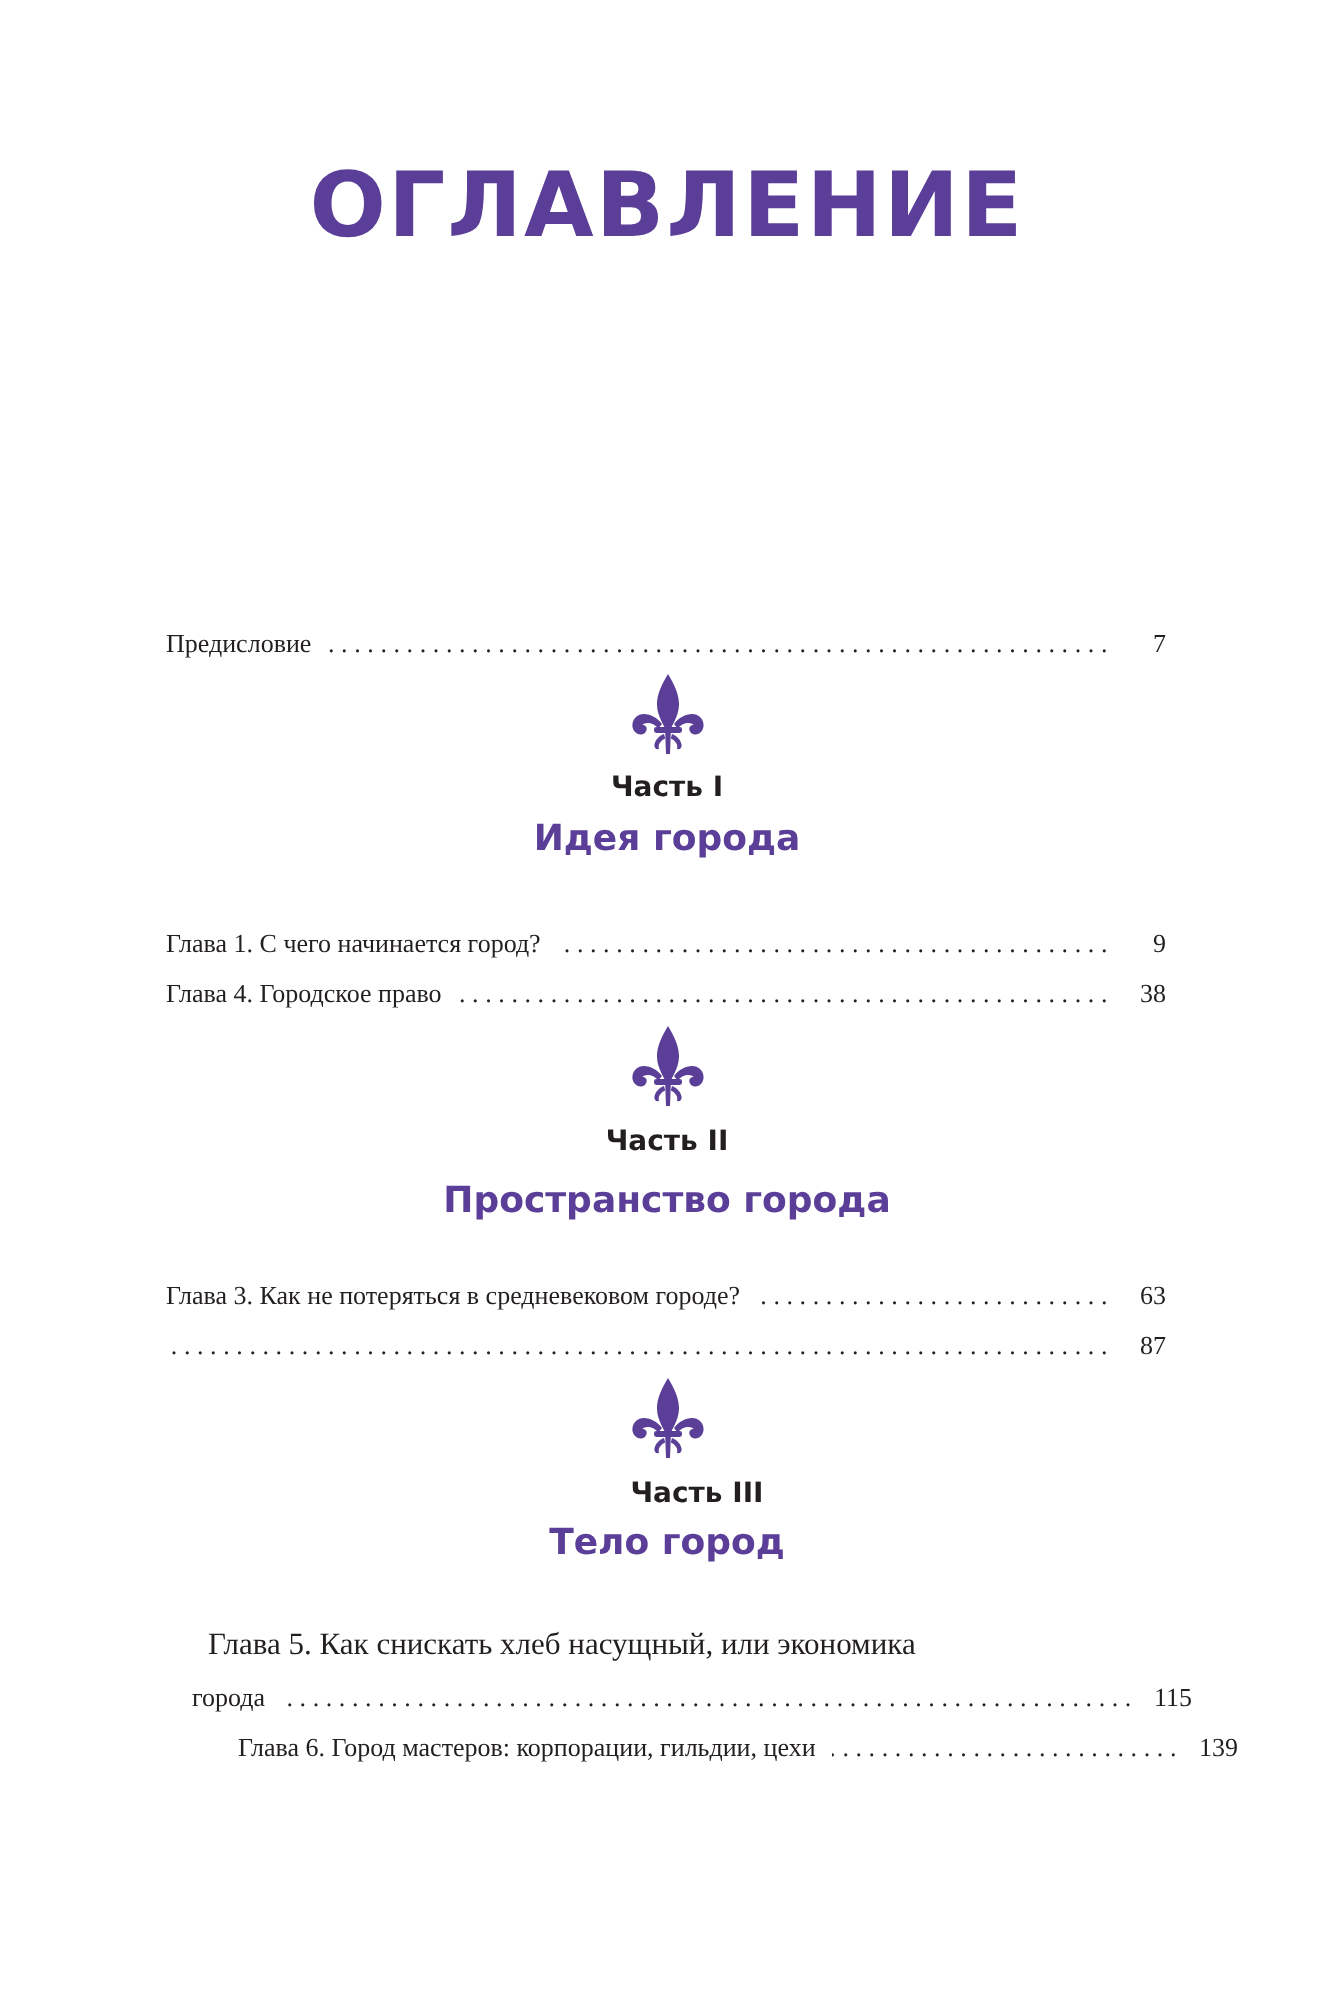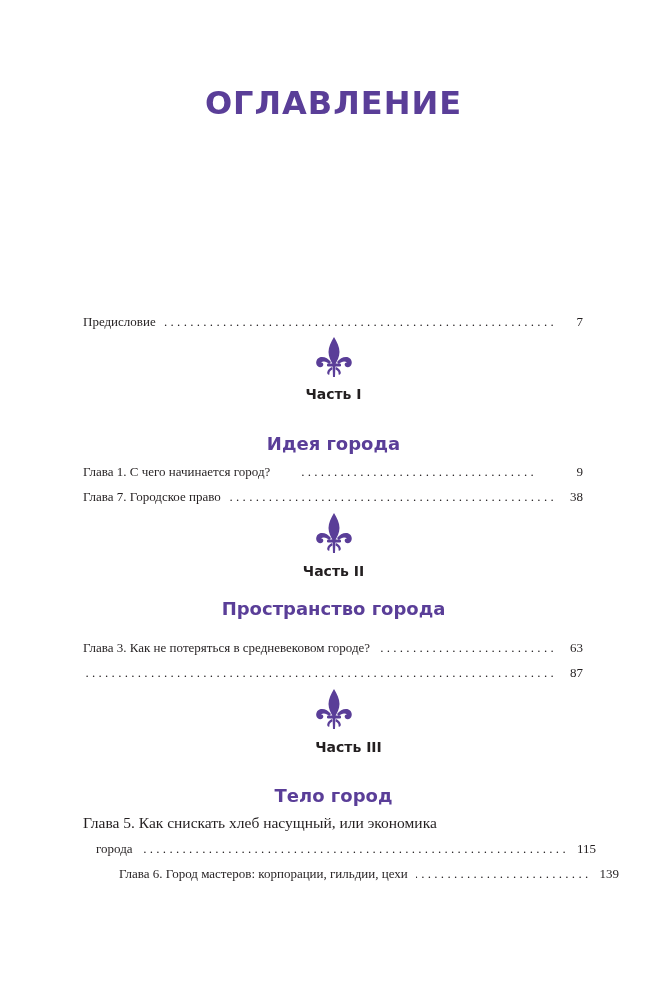--- a/index.html
+++ b/index.html
@@ -16,21 +16,21 @@
       color: #231f20;
     }
     .title {
       position: absolute;
       left: 0;
       width: 667px;
       top: 78px;
       text-align: center;
       font-family: "DejaVu Sans", "Liberation Sans", sans-serif;
       font-weight: bold;
-      font-size: 32px;
+      font-size: 45px;
       letter-spacing: 1px;
       color: #5a3e98;
       line-height: 50px;
     }
     .toc {
       position: absolute;
       left: 83px;
       width: 500px;
       top: 0;
     }
@@ -94,21 +94,20 @@
     .part-title {
       position: absolute;
       left: 0;
       width: 667px;
       text-align: center;
       font-family: "DejaVu Sans", "Liberation Sans", sans-serif;
       font-weight: bold;
       font-size: 18px;
       color: #5a3e98;
       line-height: 26px;
-      margin-top: 24px;
     }
   </style>
 </head>
 <body>
 
 <svg width="0" height="0" style="position:absolute" aria-hidden="true">
   <defs>
     <symbol id="fleur" viewBox="0 0 40 42">
       <g fill="#5a3e98">
 
@@ -140,58 +139,58 @@
   </div>
 
   <div class="ornament" style="top:336px; left:-83px;">
     <svg>
         <use href="#fleur"></use>
       </svg>
   </div>
   <div class="part-label" style="top:384px; left:-83px;">Часть I</div>
   <div class="part-title" style="top:407px; left:-83px;">Идея города</div>
 
-  <div class="entry" style="top:459px;gap:20px;">
+  <div class="entry" style="top:459px;">
     <span class="label">Глава 1. С чего начинается город?</span>
     <span class="leader">........................................................................................................</span>
     <span class="page">9</span>
   </div>
   <div class="entry" style="top:484px;">
-    <span class="label">Глава 7. Городское право</span>
+    <span class="label">Глава 4. Городское право</span>
     <span class="leader">........................................................................................................</span>
     <span class="page">38</span>
   </div>
 
   <div class="ornament" style="top:512px; left:-83px;">
     <svg>
         <use href="#fleur"></use>
       </svg>
   </div>
   <div class="part-label" style="top:561px; left:-83px;">Часть II</div>
-  <div class="part-title" style="top:572px; left:-83px;">Пространство города</div>
+  <div class="part-title" style="top:588px; left:-83px;">Пространство города</div>
 
   <div class="entry" style="top:635px;">
     <span class="label">Глава 3. Как не потеряться в средневековом городе?</span>
     <span class="leader">........................................................................................................</span>
     <span class="page">63</span>
   </div>
   <div class="entry" style="top:660px;">
     <span class="leader">........................................................................................................</span>
     <span class="page">87</span>
   </div>
 
   <div class="ornament" style="top:688px; left:-83px;">
     <svg>
         <use href="#fleur"></use>
       </svg>
   </div>
   <div class="part-label" style="top:737px; left:-83px;padding-left:15px;">Часть III</div>
   <div class="part-title" style="top:759px; left:-83px;">Тело город</div>
 
-  <div class="entry-line1" style="top:810px;">Глава 5. Как снискать хлеб насущный, или экономика</div>
+  <div class="entry-line1" style="top:810px;margin-left:21px;">Глава 5. Как снискать хлеб насущный, или экономика</div>
   <div class="entry" style="top:836px;margin-left:13px;">
     <span class="label">города</span>
     <span class="leader">........................................................................................................</span>
     <span class="page">115</span>
   </div>
   <div class="entry" style="top:861px;margin-left:36px;">
     <span class="label">Глава 6. Город мастеров: корпорации, гильдии, цехи</span>
     <span class="leader">........................................................................................................</span>
     <span class="page">139</span>
   </div>

